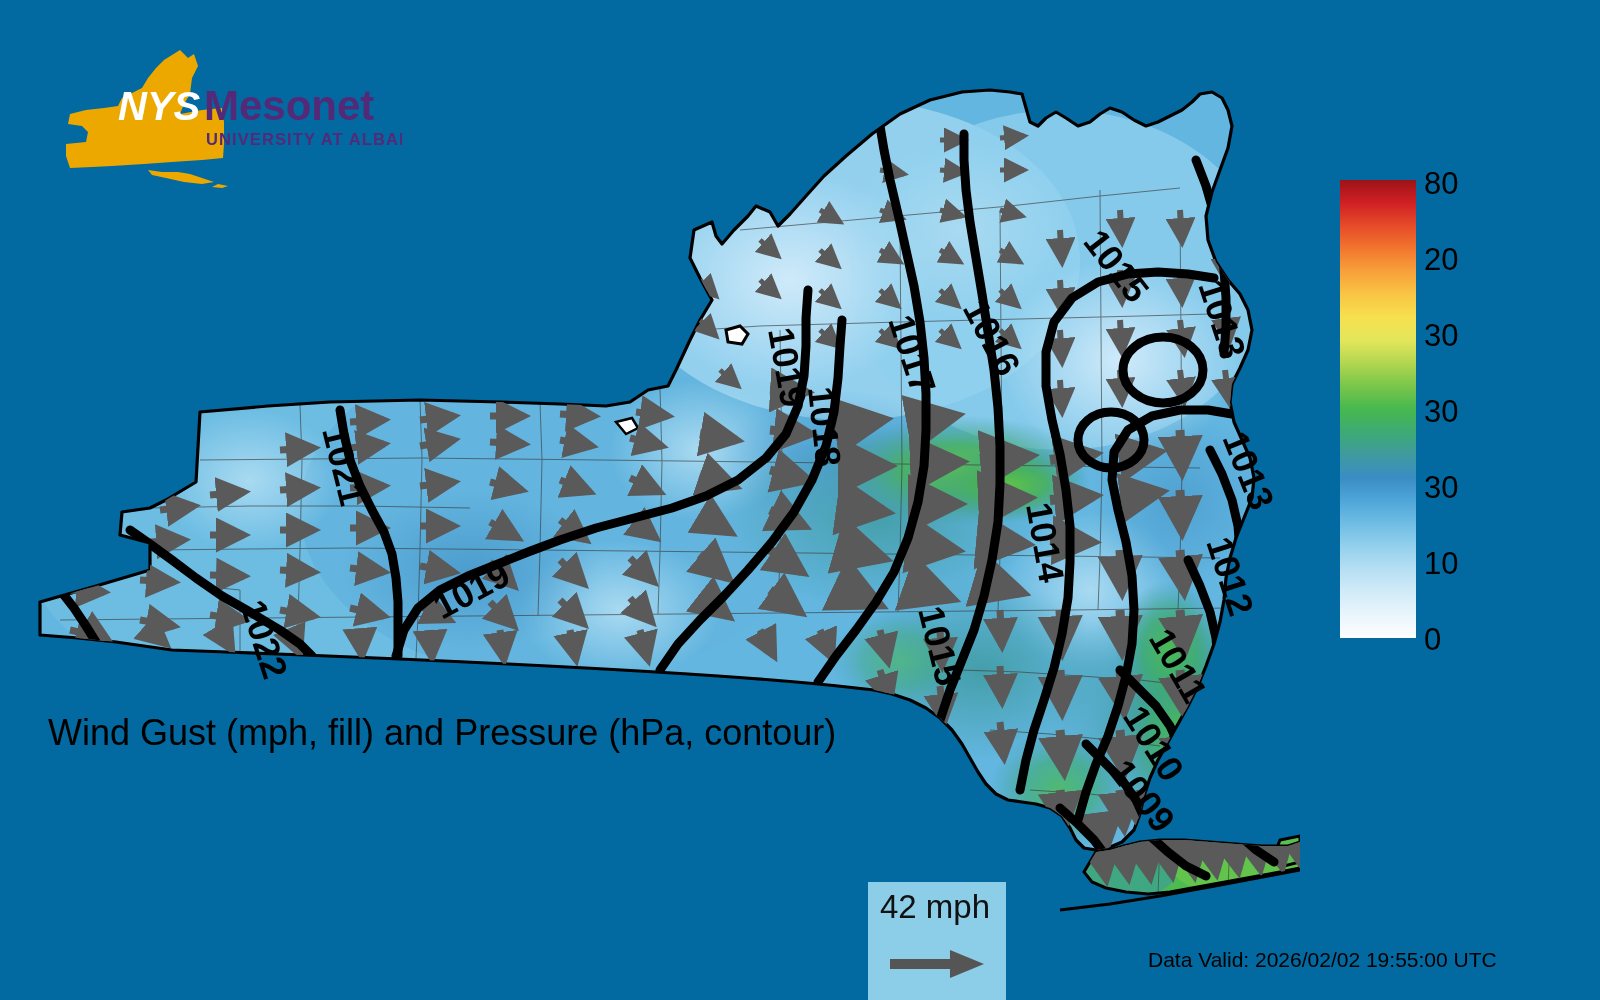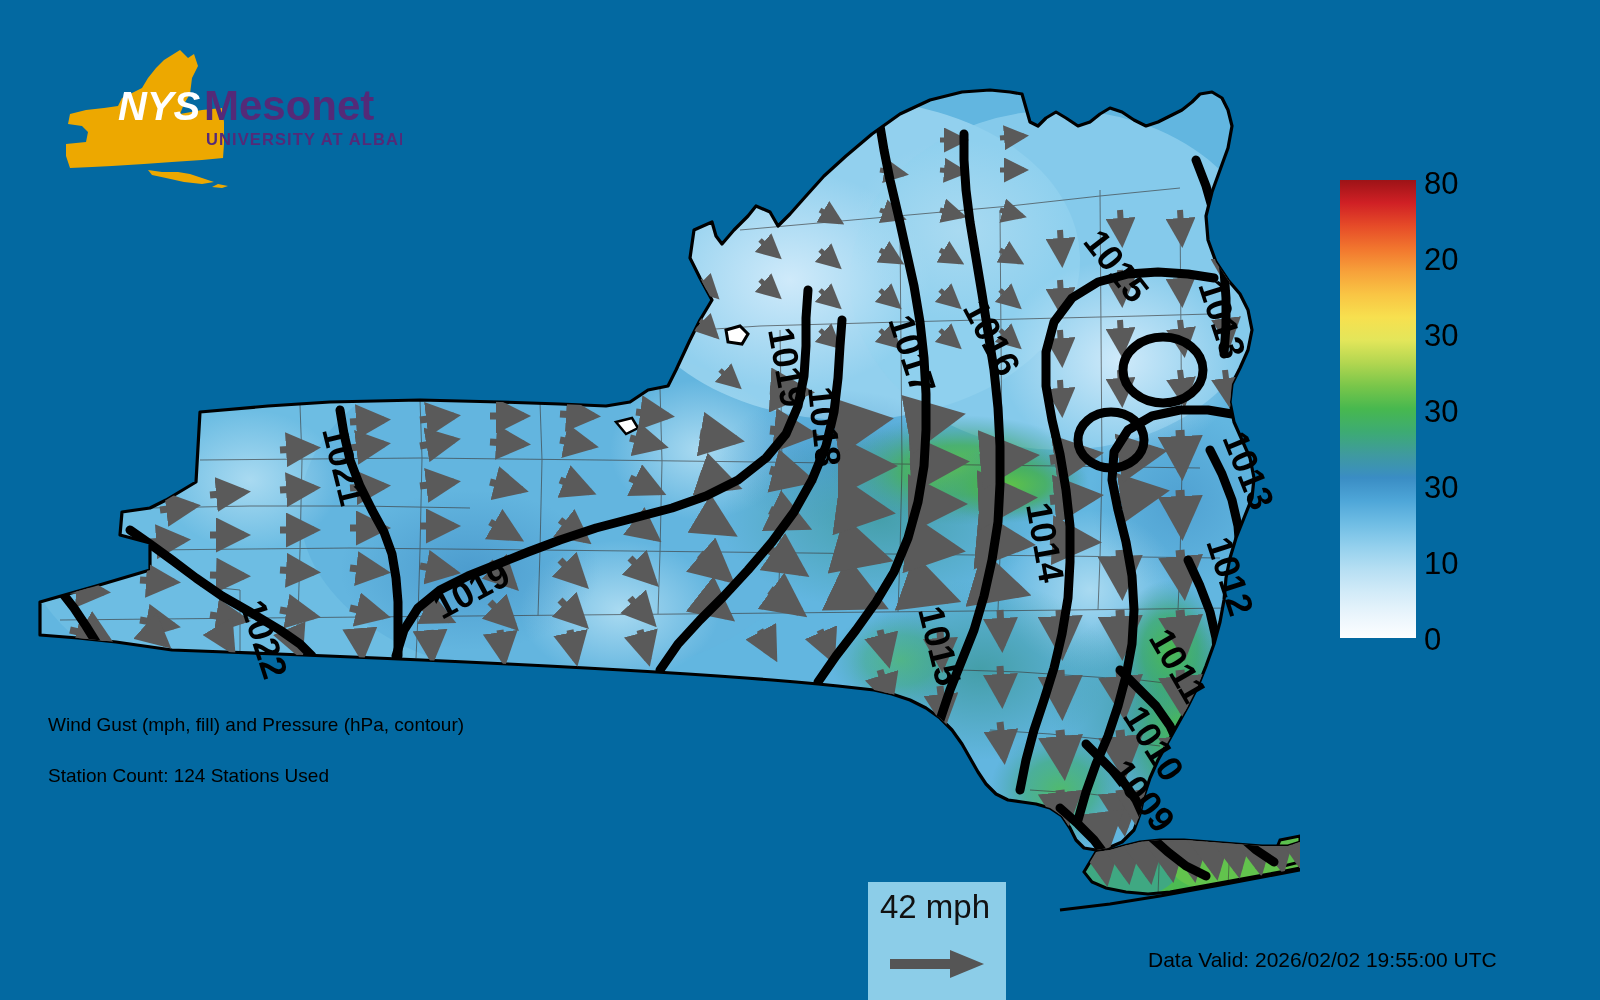--- a/index.html
+++ b/index.html
@@ -15,21 +15,21 @@
   #logo { position: absolute; left: 52px; top: 48px; width: 350px; height: 140px; }
   #logo svg { display: block; }
 
   
   #map-area { position: absolute; left: 0px; top: 30px; width: 1300px; height: 930px; }
   #map-area svg { display: block; }
 
   
   #caption { position: absolute; left: 48px; top: 715px; }
   #caption div {
-    font-size: 19px; color: #000; line-height: 1.0;
+    font-size: 36px; color: #000; line-height: 1.0;
     margin-bottom: 32px; white-space: nowrap;
   }
 
   
   #refbox {
     position: absolute; left: 868px; top: 882px;
     width: 138px; height: 118px;
     background: #8ccde8;
   }
   #refbox .reflabel {
@@ -512,21 +512,20 @@
         <text transform="translate(1206,512) rotate(72)">1012</text>
         <text transform="translate(1148,608) rotate(60)">1011</text>
         <text transform="translate(1122,686) rotate(58)">1010</text>
         <text transform="translate(1108,742) rotate(52)">1009</text>
       </g>
     </svg>
   </div>
 
   <div id="caption">
     <div>Wind Gust (mph, fill) and Pressure (hPa, contour)</div>
-    <div>Station Count: 124 Stations Used</div>
   </div>
 
   <div id="refbox">
     <div class="reflabel">42 mph</div>
     <svg class="refarrow" width="100" height="40" viewBox="0 0 100 40">
       <path d="M2 20 L68 20" stroke="#555555" stroke-width="10" fill="none"></path>
       <path d="M62 6 L96 20 L62 34 Z" fill="#555555"></path>
     </svg>
   </div>
 

